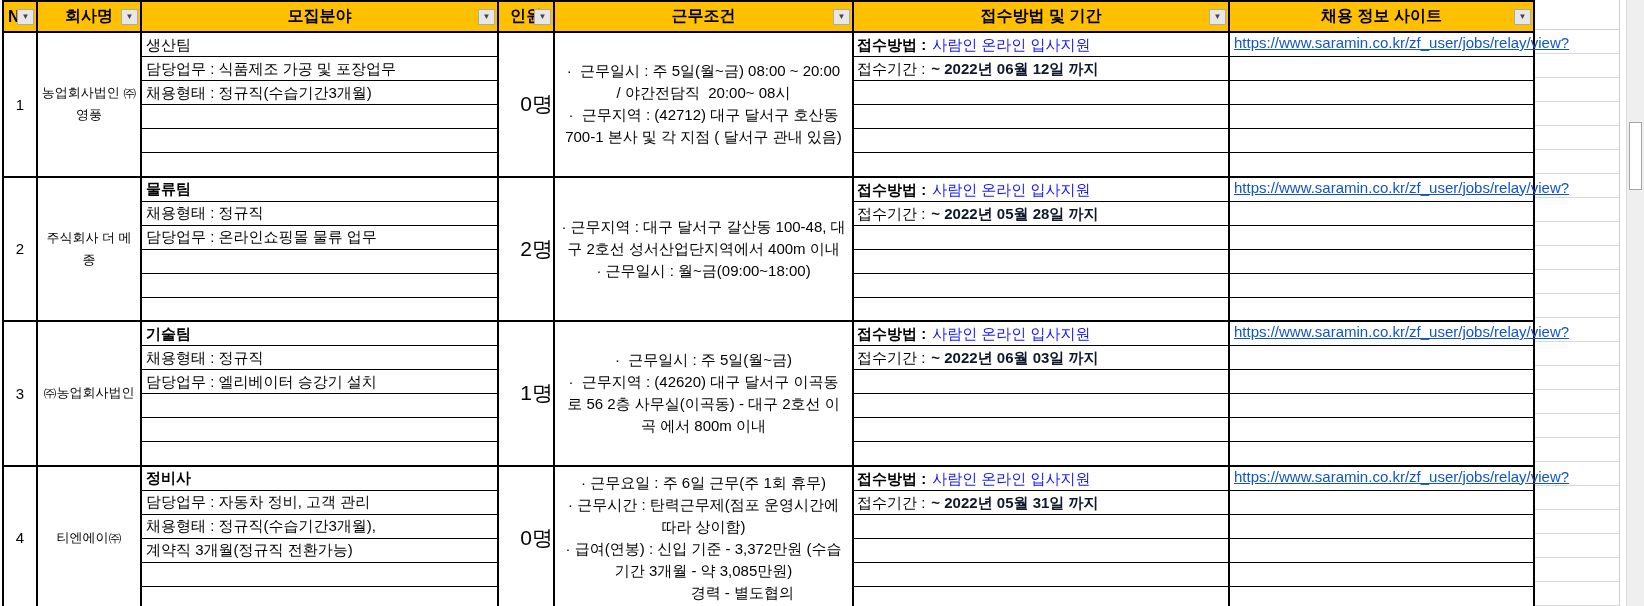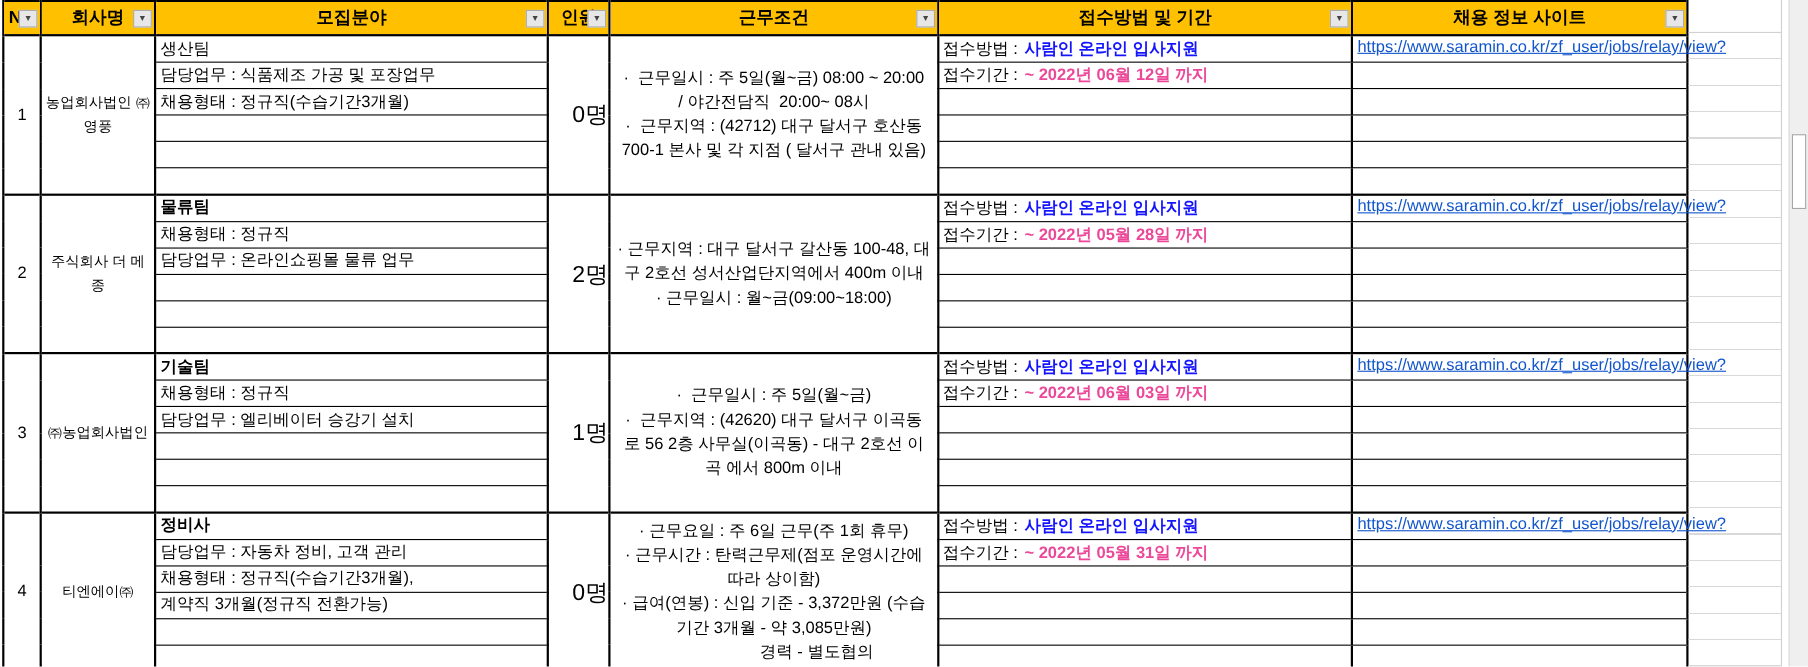--- a/index.html
+++ b/index.html
@@ -20,24 +20,24 @@
   .farrow{font-size:8px;color:#444;line-height:1;}
   .c-no{text-align:center;font-size:15px;}
   .c-comp{text-align:center;font-size:13px;line-height:22px;word-break:break-all;padding:12px 2px;}
   .c-rec{font-size:15px;padding:0 4px;white-space:pre-wrap;line-height:22px;}
   .c-rec.b{font-weight:bold;}
   .c-head{text-align:right;font-size:21px;}
   .c-cond{font-size:15px;text-align:center;line-height:22px;padding:0 6px;}
   .cond{white-space:pre-wrap;}
   .cond-r{text-align:right;padding-right:52px;}
   .c-app{font-size:15px;padding-left:3px;line-height:23px;white-space:nowrap;}
-  .lblb{font-weight:normal;}
+  .lblb{font-weight:bold;}
   .lbl{font-weight:normal;}
-  .mval{color:#1414FF;font-weight:bold;padding-left:6px;}
-  .dval{color:#ec4899;font-weight:bold;padding-left:6px;}
+  .mval{color:#1414FF;font-weight:normal;padding-left:6px;}
+  .dval{color:#0f172a;font-weight:bold;padding-left:6px;}
   .c-site{position:relative;}
   .slink{position:absolute;left:4px;top:1px;font-size:15px;color:#1155CC;
          text-decoration:underline;white-space:nowrap;cursor:pointer;}
   .gridarea{position:absolute;left:1535px;top:29px;width:84px;height:577px;
             border-top:1px solid #D0D0D0;
             background:repeating-linear-gradient(to bottom,transparent 0 23px,#D9D9D9 23px 24px);}
   .vgridline{position:absolute;left:1619px;top:0;width:1px;height:606px;background:#D0D0D0;}
   .scrollbar{position:absolute;left:1626px;top:0;width:18px;height:606px;background:#EFEFEF;
              border-left:1px solid #DADADA;box-sizing:border-box;}
   .thumb{position:absolute;left:2px;top:122px;width:13px;height:68px;background:#FFFFFF;

